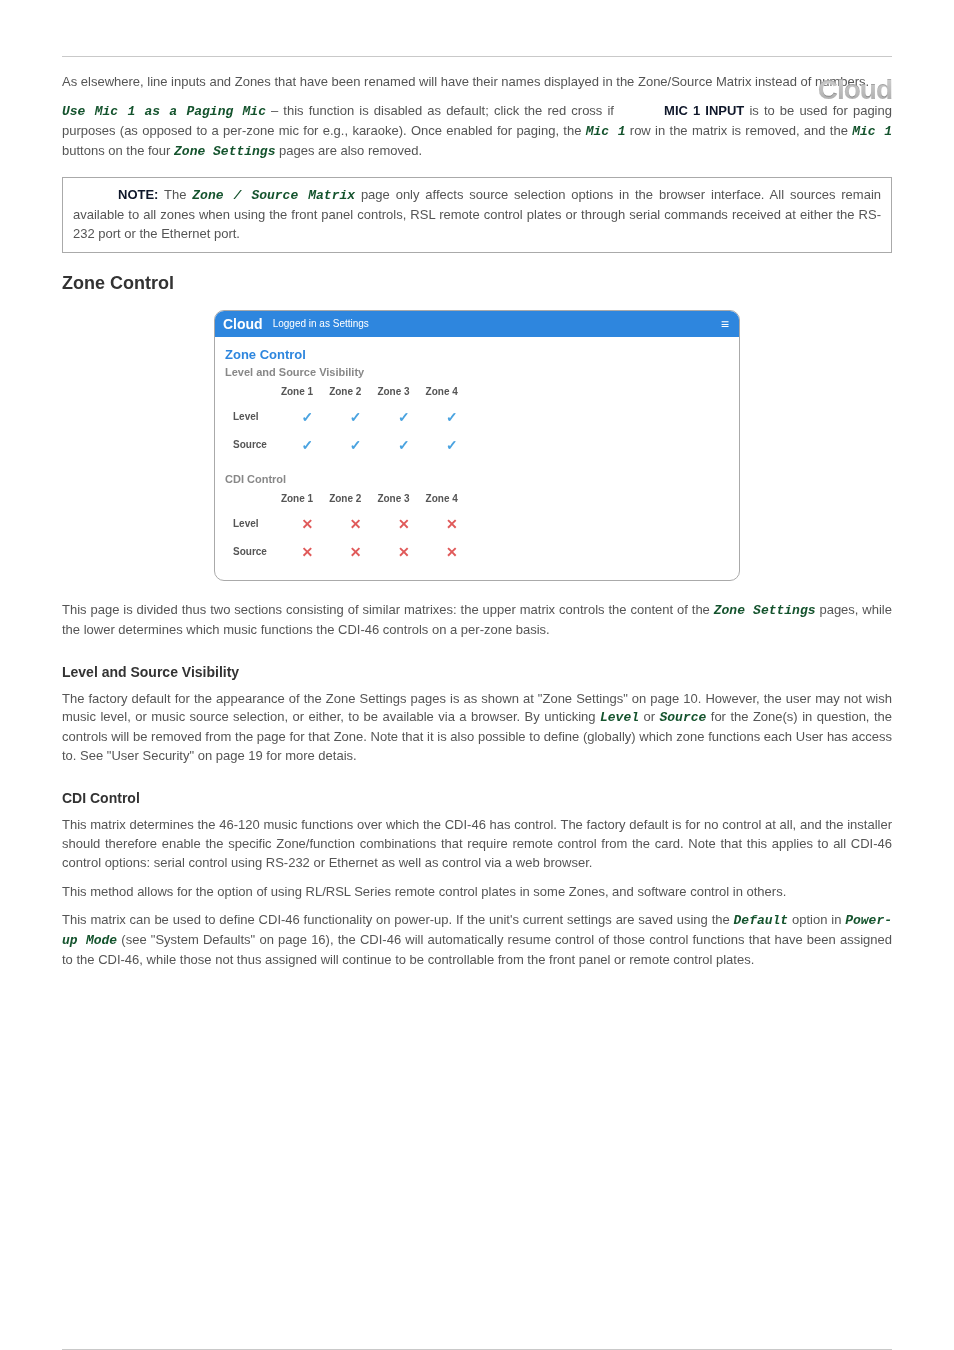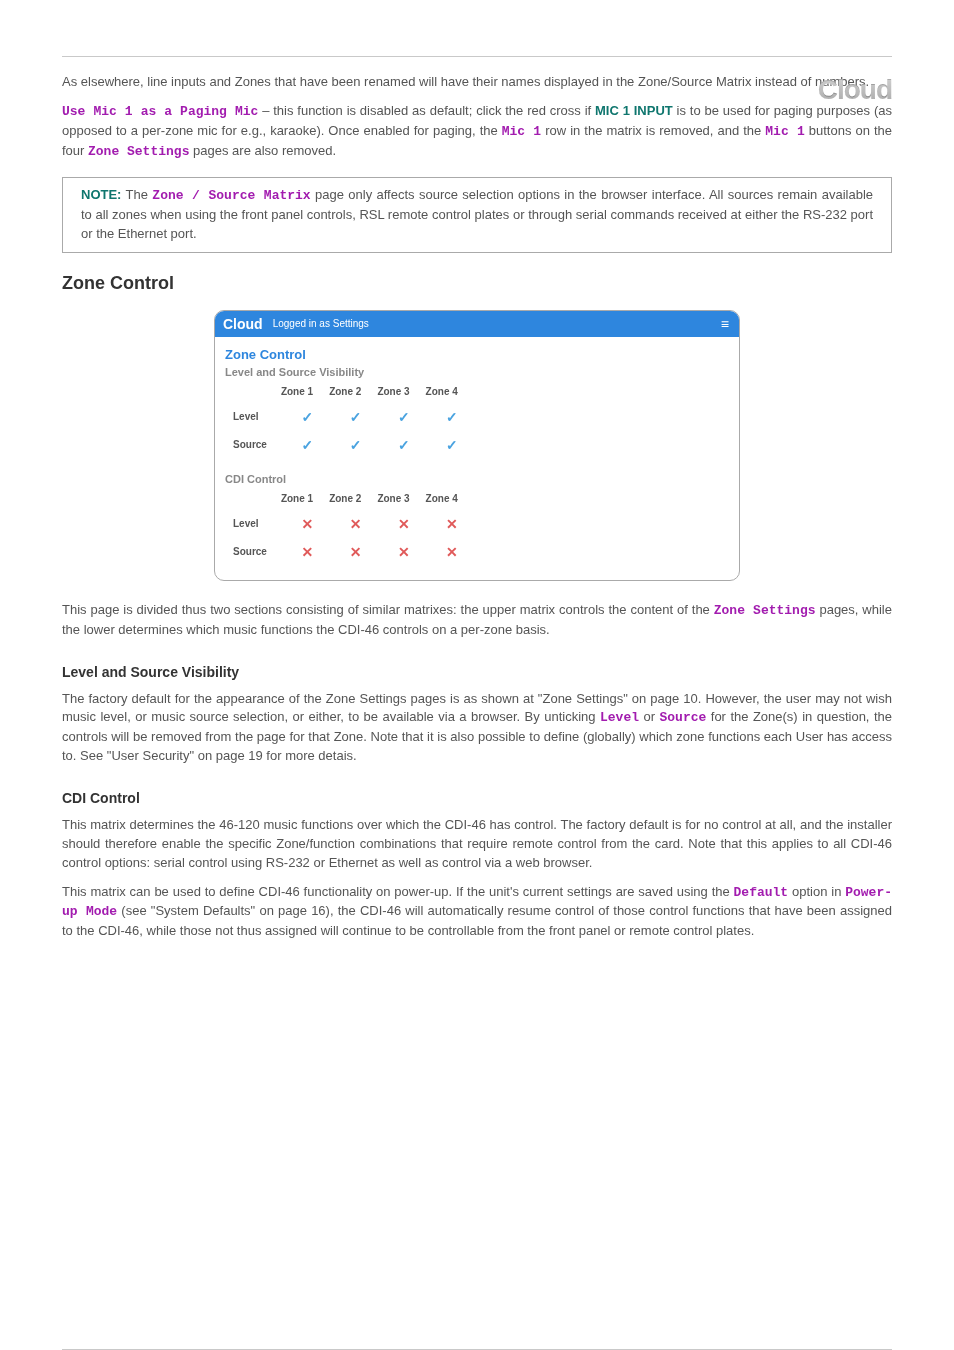--- a/index.html
+++ b/index.html
@@ -41,25 +41,25 @@
     margin-top: 56px;
     margin-bottom: 16px;
   }
   .body-text {
     font-size: 13px;
     line-height: 1.45;
     color: #555;
     margin: 10px 0;
     text-align: justify;
   }
-  .mono { font-family: "Courier New", monospace; font-weight: bold; color: #a21caf; }
-  .sans-bold { font-weight: bold; color: #0f766e; }
+  .mono { font-family: "Courier New", monospace; font-weight: bold; color: #14532d; font-style: italic; }
+  .sans-bold { font-weight: bold; color: #0f172a; margin-left: 45px; }
   .note-box {
     border: 1px solid #aaa;
-    padding: 8px 18px;
+    padding: 8px 10px;
     margin: 16px 0 20px 0;
     font-size: 13px;
     line-height: 1.45;
     color: #555;
     text-align: justify;
   }
   .h2 {
     font-size: 18px;
     font-weight: bold;
     color: #333;
@@ -235,19 +235,20 @@
     <span>This page is divided thus two sections consisting of similar matrixes: the upper matrix controls the content of the </span><span class="mono">Zone Settings</span><span> pages, while the lower determines which music functions the CDI-46 controls on a per-zone basis.</span>
   </p>
 
   <div class="h3">Level and Source Visibility</div>
   <p class="body-text">
     <span>The factory default for the appearance of the Zone Settings pages is as shown at "Zone Settings" on page 10. However, the user may not wish music level, or music source selection, or either, to be available via a browser. By unticking </span><span class="mono">Level</span><span> or </span><span class="mono">Source</span><span> for the Zone(s) in question, the controls will be removed from the page for that Zone. Note that it is also possible to define (globally) which zone functions each User has access to. See "User Security" on page 19 for more detais.</span>
   </p>
 
   <div class="h3">CDI Control</div>
   <p class="body-text">This matrix determines the 46-120 music functions over which the CDI-46 has control. The factory default is for no control at all, and the installer should therefore enable the specific Zone/function combinations that require remote control from the card. Note that this applies to all CDI-46 control options: serial control using RS-232 or Ethernet as well as control via a web browser.</p>
+  <p class="body-text">This method allows for the option of using RL/RSL Series remote control plates in some Zones, and software control in others.</p>
   <p class="body-text">
     <span>This matrix can be used to define CDI-46 functionality on power-up. If the unit's current settings are saved using the </span><span class="mono">Default</span><span> option in </span><span class="mono">Power-up Mode</span><span> (see "System Defaults" on page 16), the CDI-46 will automatically resume control of those control functions that have been assigned to the CDI-46, while those not thus assigned will continue to be controllable from the front panel or remote control plates.</span>
   </p>
 
   <div class="footer-rule"></div>
 
 </div>
 
 </body></html>

